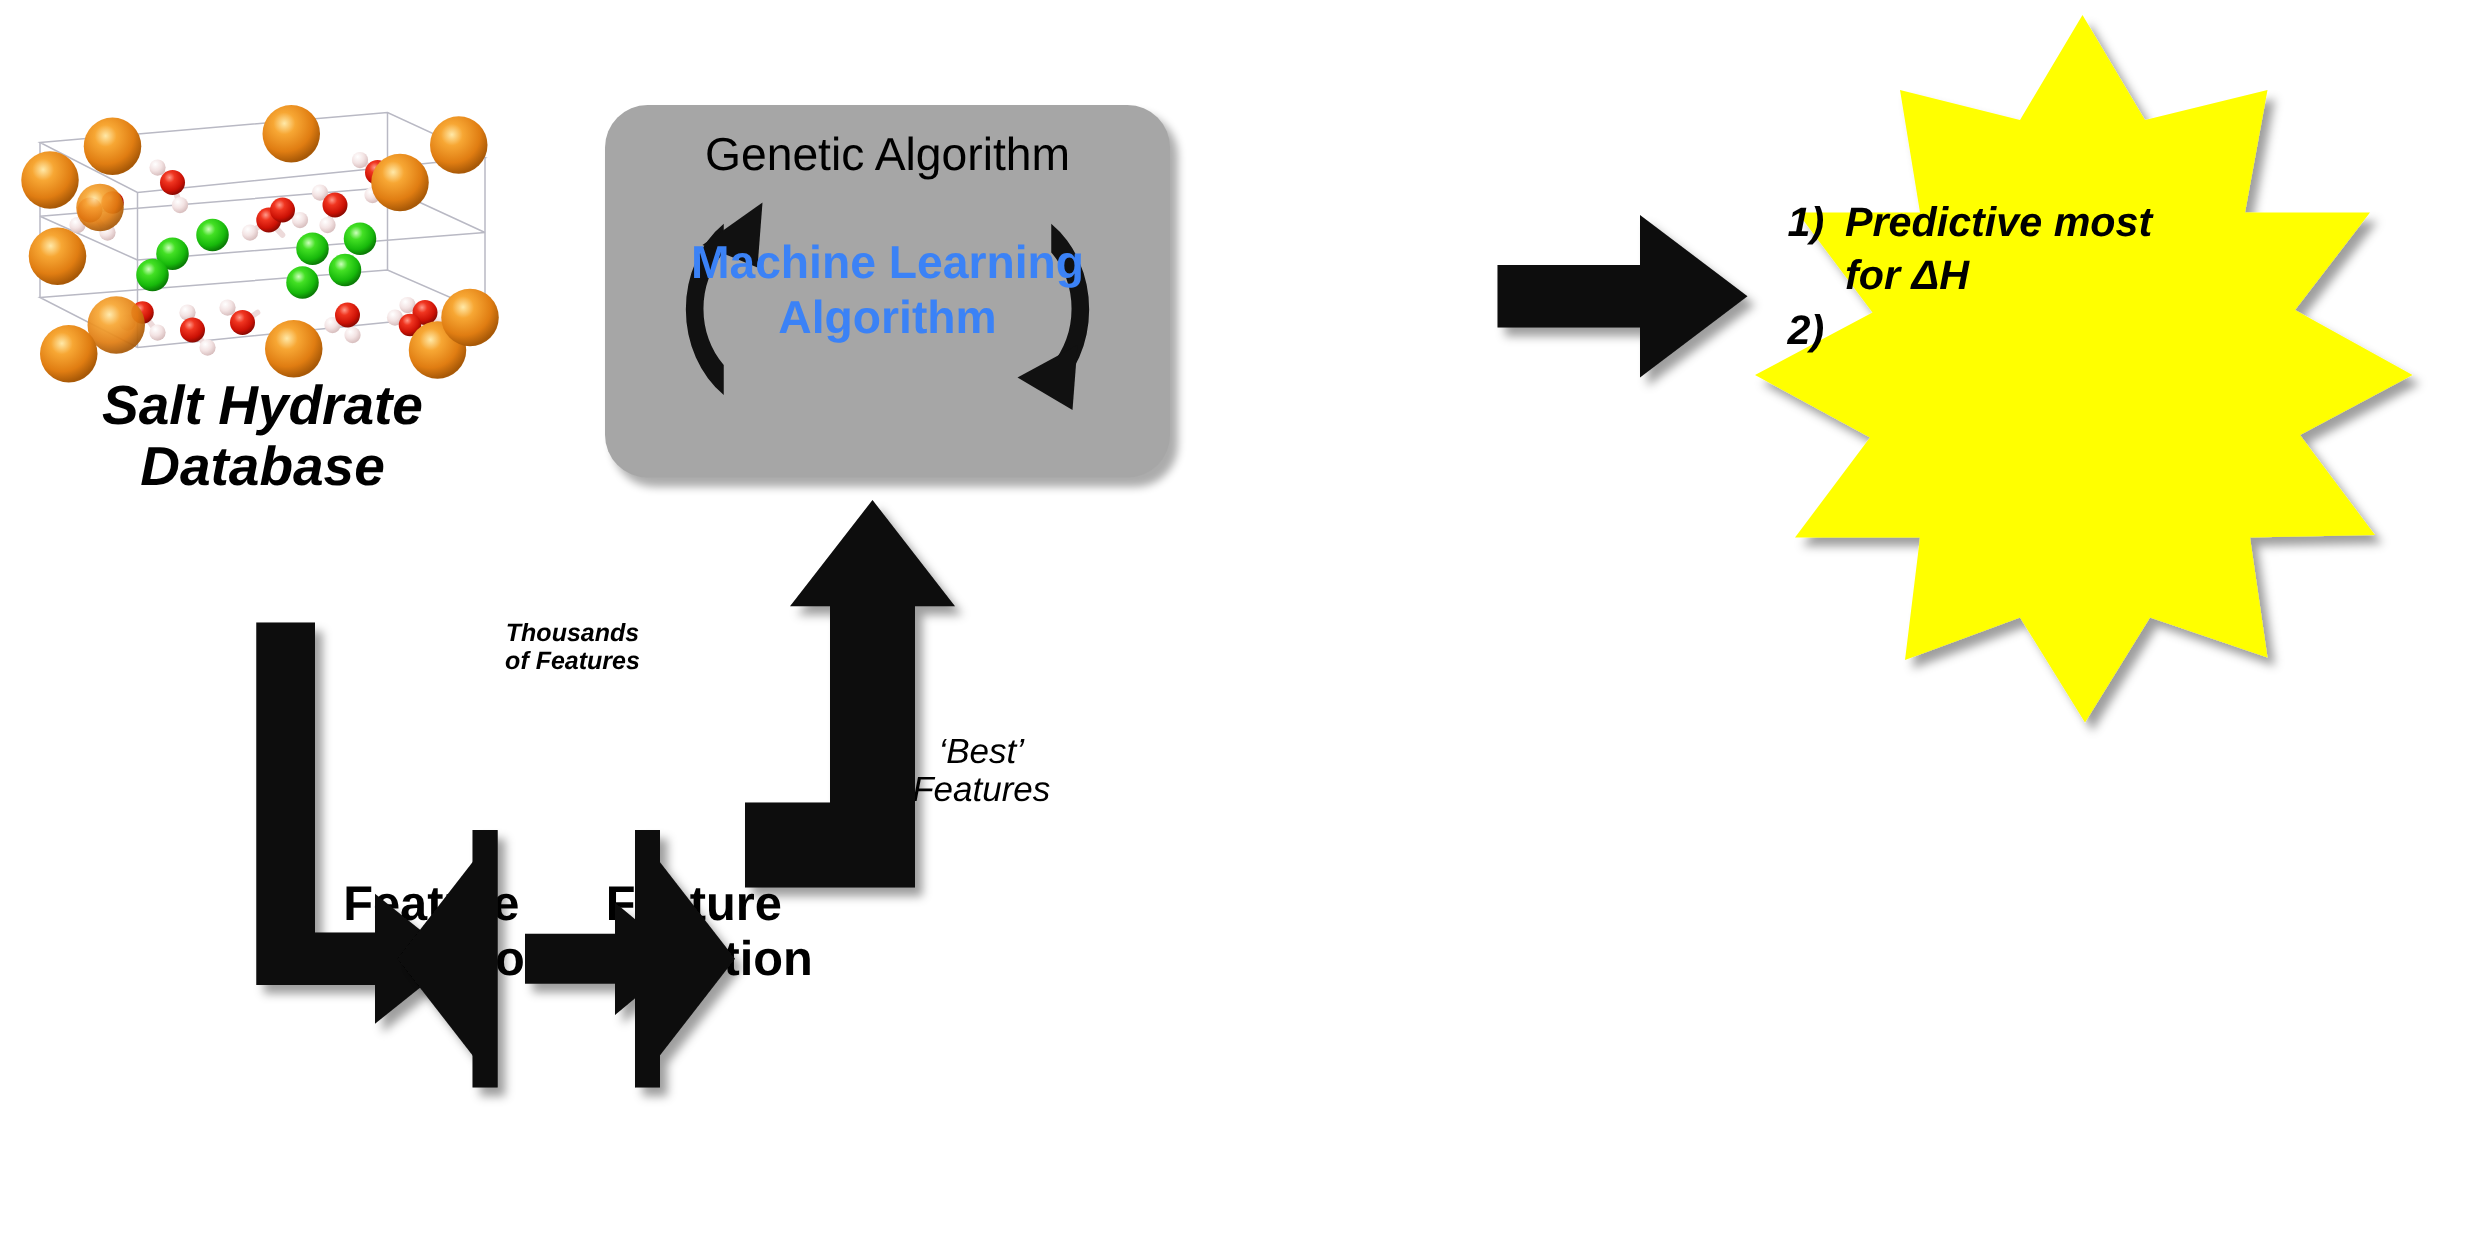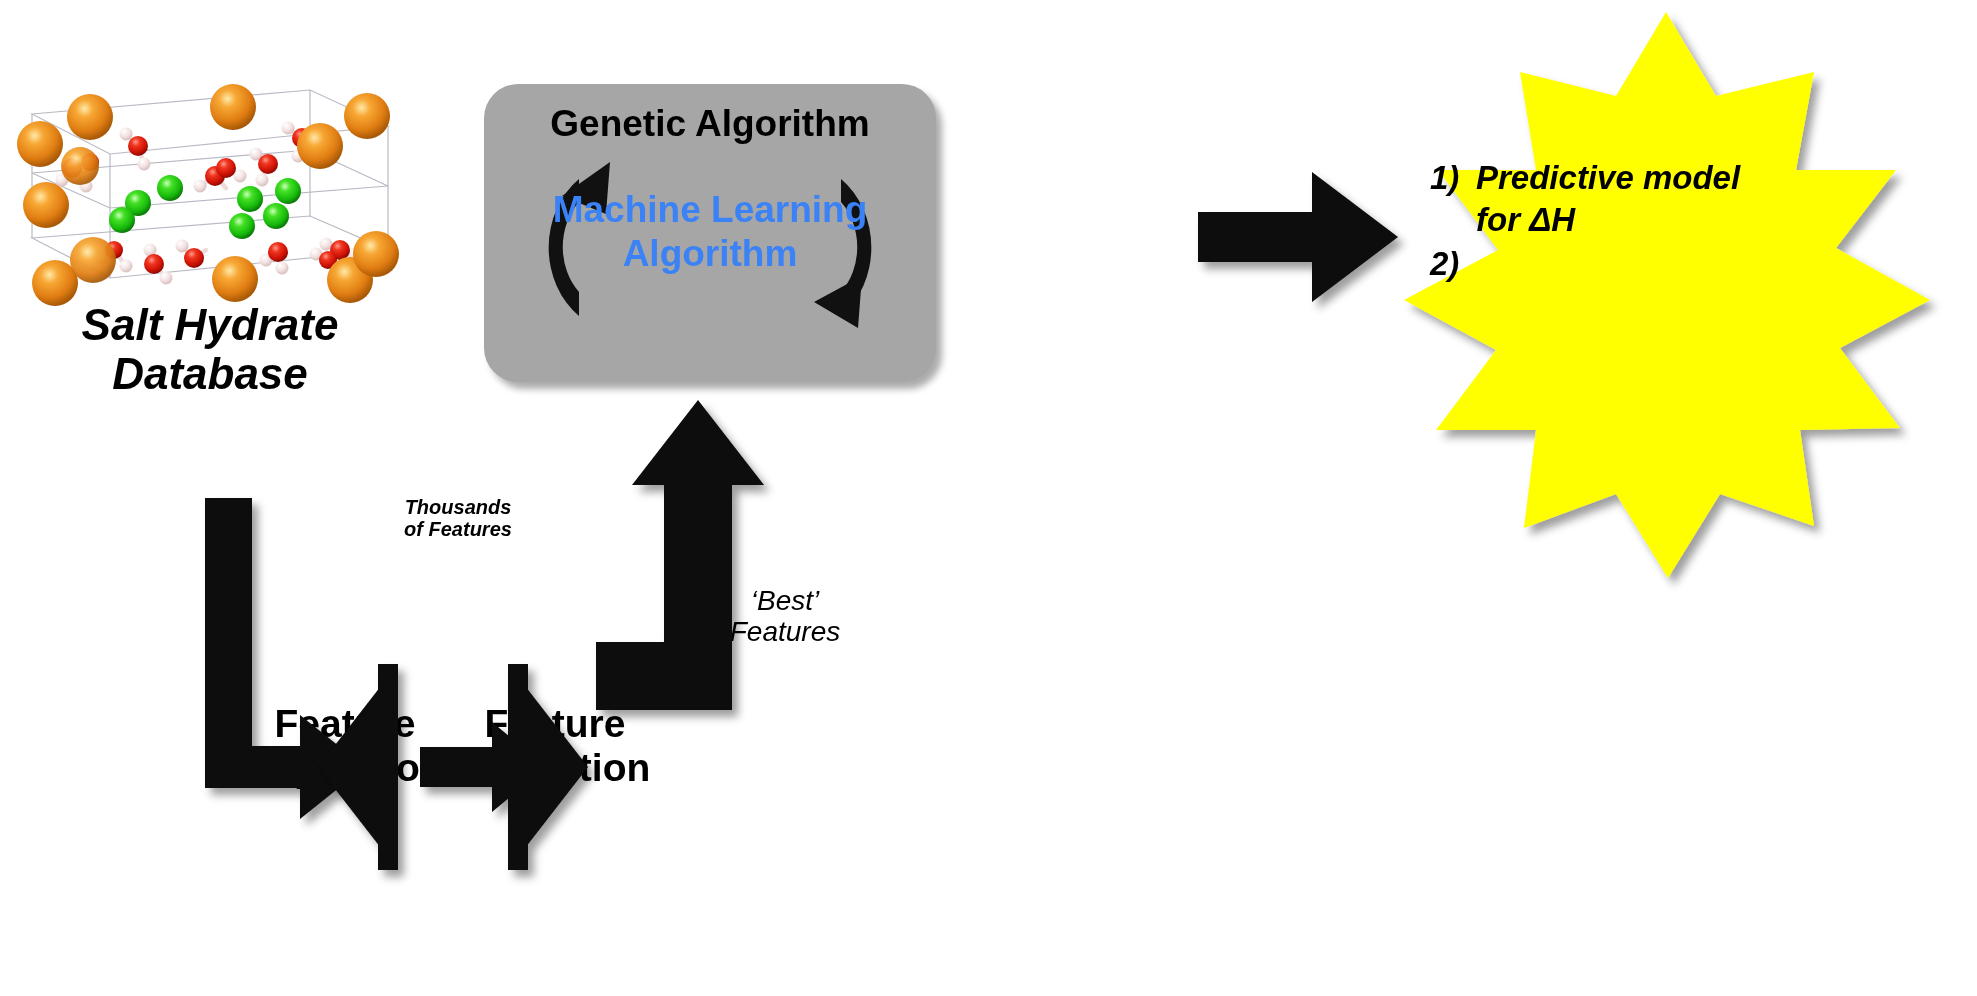--- a/index.html
+++ b/index.html
@@ -27,21 +27,21 @@
   #best-features-label{left:690px;top:585px;width:190px;font-size:28px;}
 
   
   #ga-box{
     position:absolute;left:484px;top:84px;width:452px;height:298px;
     background:#a6a6a6;border-radius:34px;
     box-shadow:6px 7px 7px rgba(0,0,0,0.33);
   }
   #ga-title{
     position:absolute;left:484px;top:103px;width:452px;text-align:center;
-    font-size:37px;font-weight:bold;color:#000;
+    font-size:37px;font-weight:normal;color:#000;
   }
   #ml-title{
     position:absolute;left:504px;top:188px;width:412px;text-align:center;
     font-size:37px;font-weight:bold;color:#3b82f6;line-height:1.18;white-space:pre-line;
   }
   #cycle-arrows{position:absolute;left:484px;top:84px;width:452px;height:298px;}
 
   
   #vectors{position:absolute;left:0;top:0;width:1977px;height:996px;}
 
@@ -299,21 +299,21 @@
                L1720 494 L1668 578 L1616 494 L1524 528 L1536 430
                L1436 430 L1496 350 L1404 300 L1498 250 L1438 170
                L1536 170 L1520 72 L1616 96 Z" fill="#ffff00"></path>
     </g>
   </svg>
 
   <div id="results-text">
     <ol>
       <li>
         <span class="num">1)</span>
-        <span>Predictive model</span><br>
+        <span>Predictive most</span><br>
         <span>for ΔH</span>
       </li>
       <li>
         <span class="num">2)</span>
         <br>
       </li>
     </ol>
   </div>
 
 </div>

